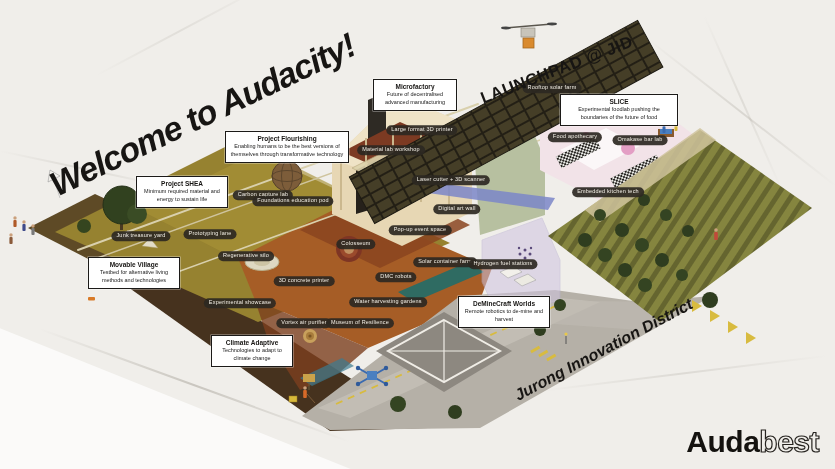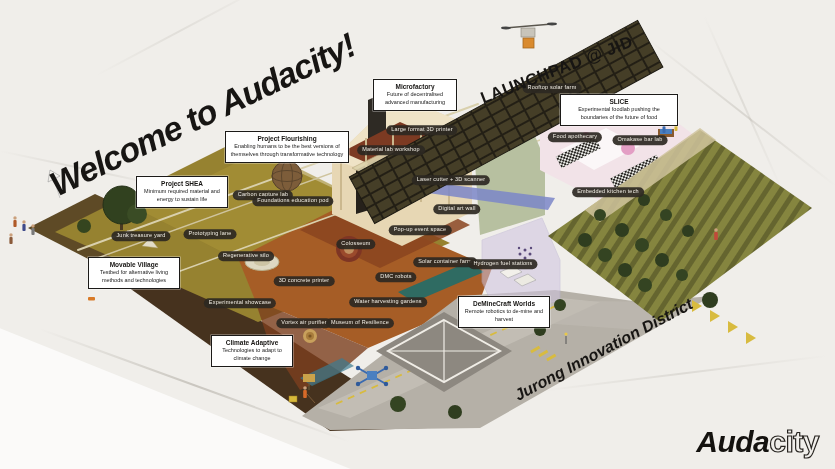--- a/index.html
+++ b/index.html
@@ -47,21 +47,21 @@
   }
   #district-text{
     left:504px;top:340px;width:206px;height:32px;
     transform:rotate(-28deg);
     font-size:16px;font-weight:700;font-style:italic;text-align:center;
   }
   #logo{
     position:absolute;right:16px;bottom:12px;z-index:50;
     font-size:30px;font-weight:800;letter-spacing:-0.5px;line-height:1;
   }
-  #logo .solid{color:#14120f;font-style:italic;margin-top:37px;}
+  #logo .solid{color:#14120f;margin-top:37px;}
   #logo .outline{color:transparent;-webkit-text-stroke:1.2px #26231f;}
 </style>
 </head>
 <body>
 
 <div id="stage">
 
   <div class="fold-hl"></div>
   <div class="crease" style="left:40px;top:328px;width:330px;transform:rotate(20deg)"></div>
   <div class="crease" style="left:0;top:150px;width:170px;transform:rotate(12deg);opacity:.5"></div>
@@ -348,16 +348,16 @@
   <div class="callout" style="left:560px;top:94px;width:110px">
     <div class="callout-title">SLICE</div>
     <div class="callout-desc">Experimental foodlab pushing the boundaries of the future of food</div>
   </div>
 
   <div class="big-text" id="welcome-text">Welcome to Audacity!</div>
   <div class="big-text" id="launchpad-text">LAUNCHPAD @ JID</div>
   <div class="big-text" id="district-text">Jurong Innovation District</div>
 
   <div id="logo">
-    <span class="solid">Auda</span><span class="outline">city</span>
+    <span class="solid">Auda</span><span class="outline">best</span>
   </div>
 
 </div>
 
 </body></html>

